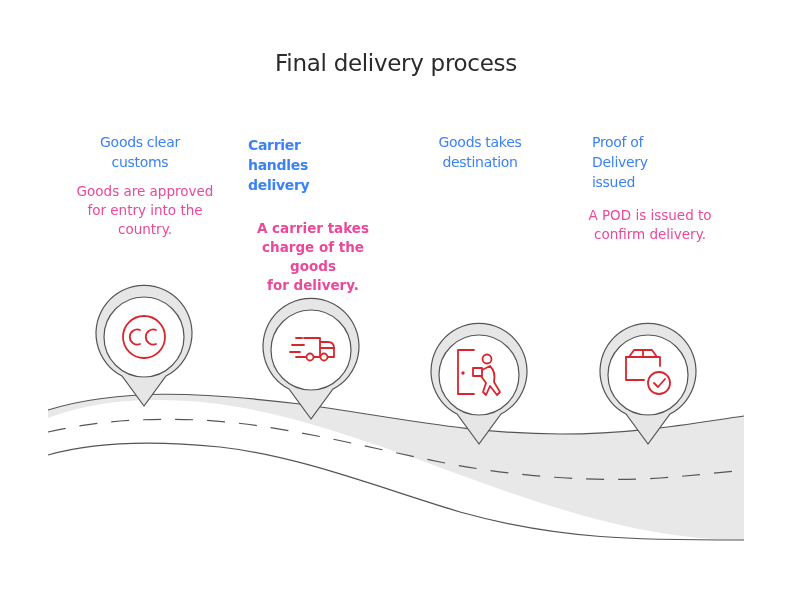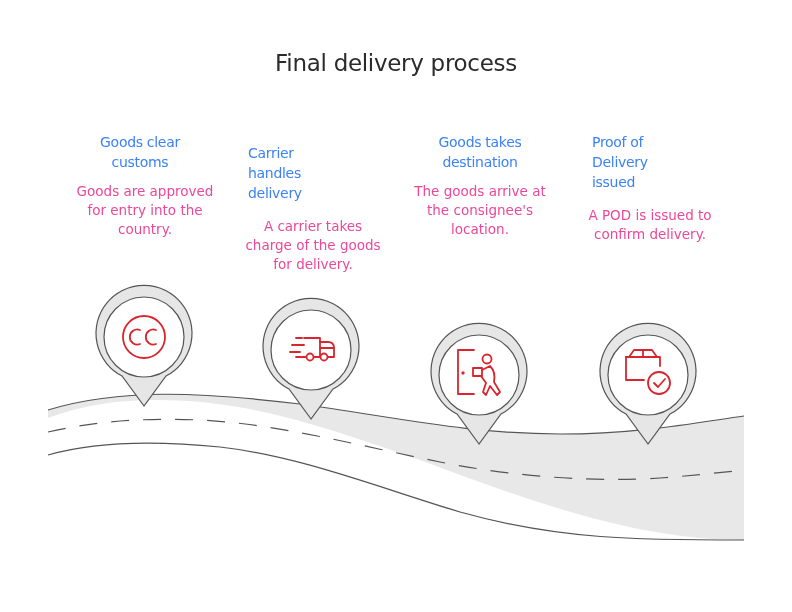--- a/index.html
+++ b/index.html
@@ -18,35 +18,32 @@
 <div class="title">Final delivery process</div>
 
 <div class="step" style="left:65px; top:132px; width:160px;">
   <div class="step-title" style="margin-left:-10px;">Goods clear
 customs</div>
   <div class="step-desc">Goods are approved
 for entry into the
 country.</div>
 </div>
 
-<div class="step" style="left:238px; top:143px; width:150px;">
+<div class="step" style="left:238px; top:135px; width:150px;font-weight:bold;">
   <div class="step-title" style="text-align:left; margin-left:10px;">Carrier
 handles
 delivery</div>
-  <div class="step-desc" style="margin-top:14px;">A carrier takes
+  <div class="step-desc" style="margin-top:24px;">A carrier takes
 charge of the goods
 for delivery.</div>
 </div>
 
 <div class="step" style="left:400px; top:132px; width:160px;">
   <div class="step-title">Goods takes
 destination</div>
-  <div class="step-desc">The goods arrive at
-the consignee's
-location.</div>
 </div>
 
 <div class="step" style="left:570px; top:132px; width:160px;">
   <div class="step-title" style="text-align:left; margin-left:22px;">Proof of
 Delivery
 issued</div>
   <div class="step-desc" style="margin-top:14px;">A POD is issued to
 confirm delivery.</div>
 </div>
 

